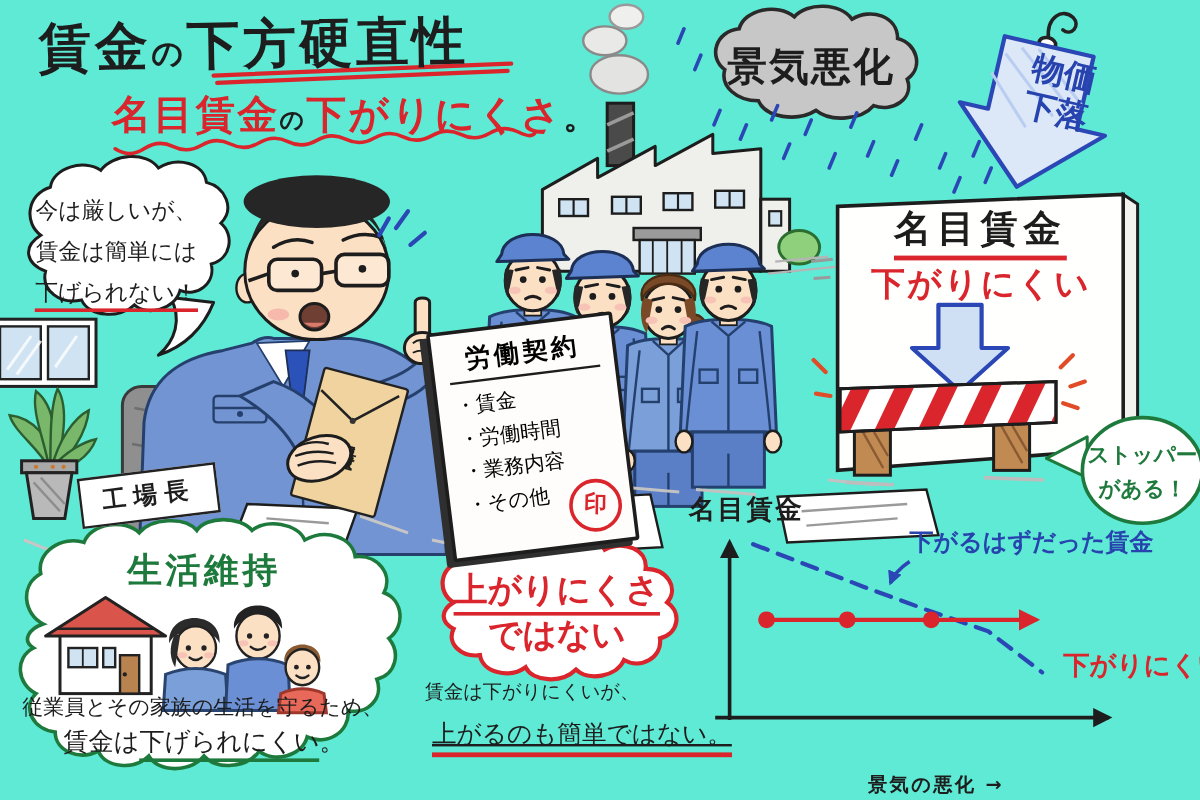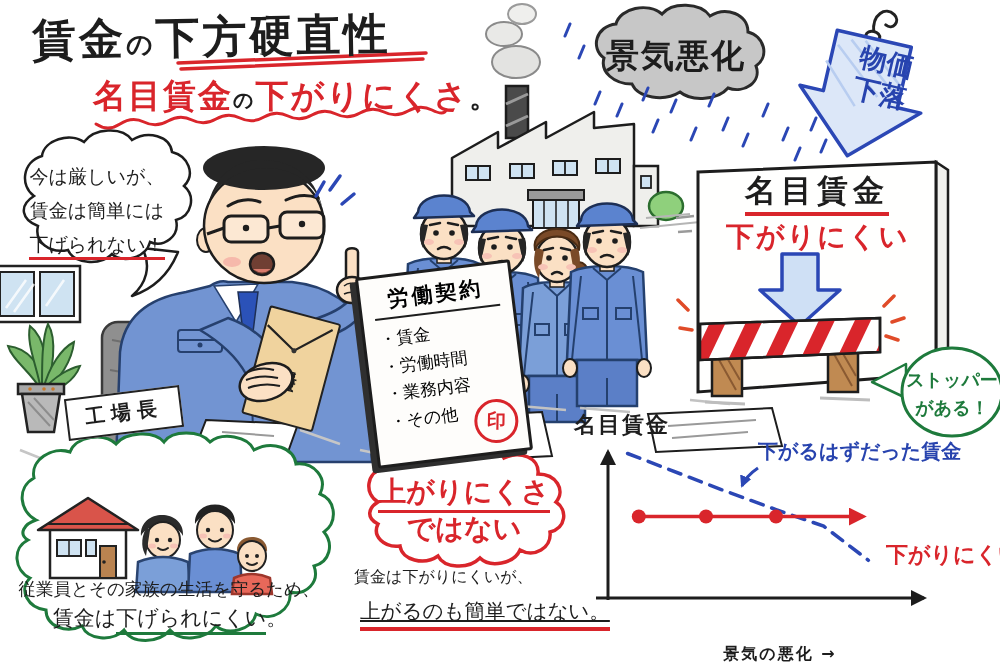--- a/index.html
+++ b/index.html
@@ -1,16 +1,16 @@
 <!DOCTYPE html>
 <html><head>
 <meta charset="utf-8">
 <style>
   html,body{margin:0;padding:0;background:#e8e8e8;}
-  #stage{position:relative;width:1000px;height:667px;background:#ffffff;overflow:hidden;
+  #stage{position:relative;width:1000px;height:667px;background:#5eead4;overflow:hidden;
          font-family:"DejaVu Sans","Liberation Sans",sans-serif;}
   #art{position:absolute;left:0;top:0;z-index:1;}
   .ov{position:absolute;z-index:3;}
   .t{position:absolute;z-index:5;white-space:nowrap;color:#1d1d1d;
      font-family:"DejaVu Sans","Liberation Sans",sans-serif;}
   .c{text-align:center;}
   .b{font-weight:bold;}
   .red{color:#d9252b;}
   .blue{color:#2743ae;}
   .green{color:#1e7a3c;}
@@ -419,20 +419,21 @@
 <div class="t c b" style="left:732px;top:170px;width:170px;font-size:31px;letter-spacing:5px;">
   <span class="u-red-thick">名目賃金</span>
 </div>
 <div class="t c b red" style="left:726px;top:218px;width:182px;font-size:28px;letter-spacing:2px;">下がりにくい</div>
 
 <div class="t c b green" style="left:902px;top:366px;width:100px;font-size:18px;line-height:1.55;">
   <div>ストッパー</div>
   <div>がある！</div>
 </div>
 
+<div class="t c b green" style="left:90px;top:456px;width:160px;font-size:29px;letter-spacing:3px;">生活維持</div>
 <div class="t c" style="left:14px;top:577px;width:310px;font-size:17.5px;">従業員とその家族の生活を守るため、</div>
 <div class="t c" style="left:30px;top:604px;width:280px;font-size:21px;">
   <span>賃金は</span><span class="u-green">下げられにくい</span><span>。</span>
 </div>
 
 <div class="t c b red" style="left:364px;top:474px;width:200px;font-size:28px;line-height:1.32;">
   <div><span class="u-red">上がりにくさ</span></div>
   <div>ではない</div>
 </div>
 <div class="t" style="left:354px;top:567px;font-size:16px;">賃金は下がりにくいが、</div>

